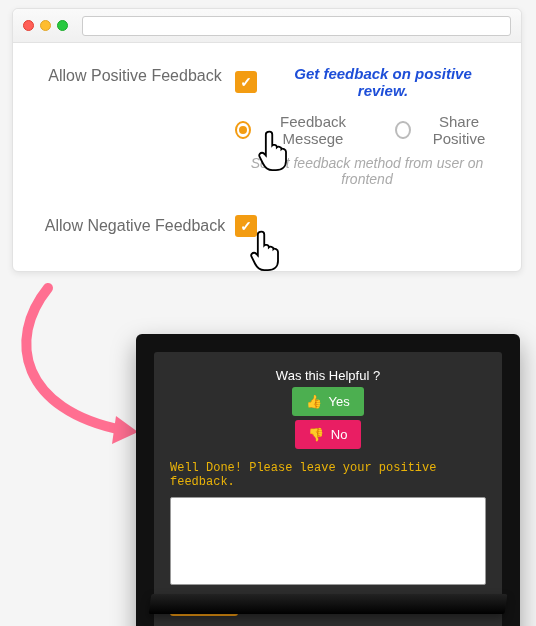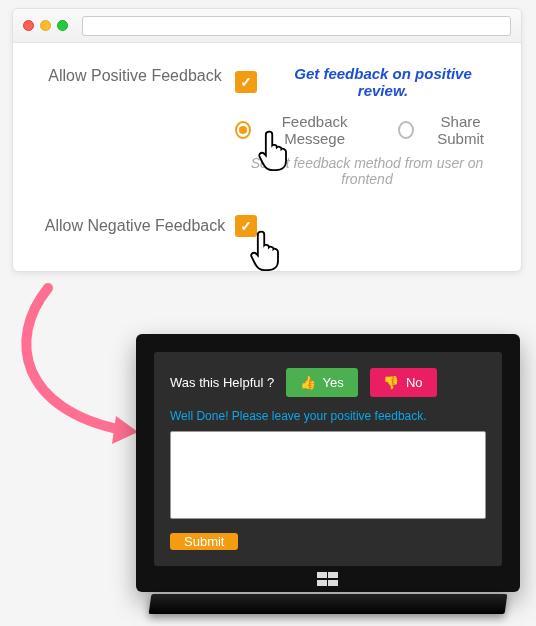--- a/index.html
+++ b/index.html
@@ -126,32 +126,32 @@
     border-radius:6px;
     padding:18px 18px 26px 18px;
     box-shadow: 0 10px 24px rgba(0,0,0,0.35);
   }
   .tablet-inner{
     background:#2d2d2d;
     border-radius:3px;
     padding:16px;
   }
   .helpful-row{
-    display:flex;align-items:center;gap:12px;margin-bottom:12px;
+    display:flex;align-items:center;gap:4px;margin-bottom:12px;flex-direction:column;
   }
   .helpful-q{color:#fff;font-size:13px;}
   .btn{
     display:flex;align-items:center;gap:6px;
     padding:7px 14px;border-radius:3px;color:#fff;font-size:13px;
     border:none;
   }
   .btn.yes{background:#4caf50;}
   .btn.no{background:#e91e63;}
   .thumb{font-size:13px;}
-  .prompt{color:#0ea5e9;font-size:12px;margin-bottom:8px;}
+  .prompt{color:#eab308;font-size:12px;margin-bottom:8px;font-family:Liberation Mono, monospace;}
   .textarea{
     width:100%;height:88px;background:#fff;border:1px solid #999;resize:none;
     border-radius:2px;
   }
   .submit{
     margin-top:10px;background:#f39c12;border:none;color:#fff;
     padding:1px 14px;border-radius:3px;font-size:13px;
   }
   .winbtn{
     position:absolute;bottom:6px;left:50%;transform:translateX(-50%);
@@ -185,21 +185,21 @@
           <div class="checkbox">✓</div>
           <span class="check-text">Get feedback on positive review.</span>
         </div>
         <div class="radio-line">
           <div class="radio-item">
             <div class="radio selected"></div>
             <span class="radio-label">Feedback Messege</span>
           </div>
           <div class="radio-item">
             <div class="radio"></div>
-            <span class="radio-label">Share Submit</span>
+            <span class="radio-label">Share Positive</span>
           </div>
         </div>
         <div class="help-text">Select feedback method from user on frontend</div>
       </div>
     </div>
 
     <div class="row" style="margin-bottom:4px">
       <div class="row-label">Allow Negative Feedback</div>
       <div class="row-right">
         <div class="check-line">

